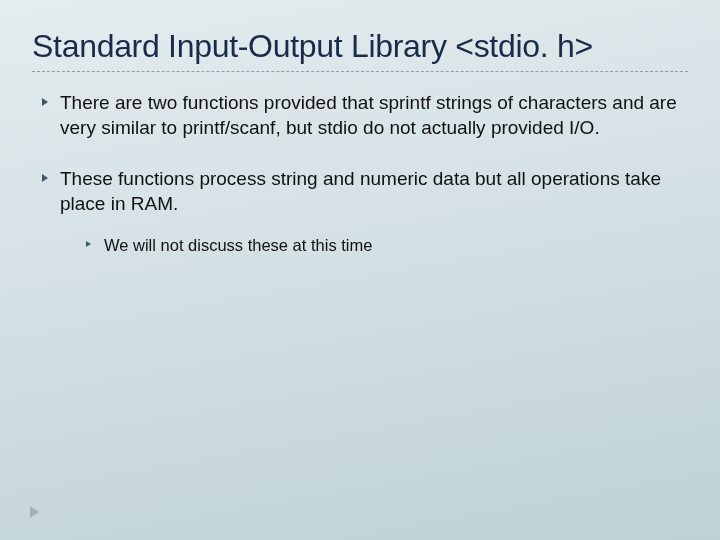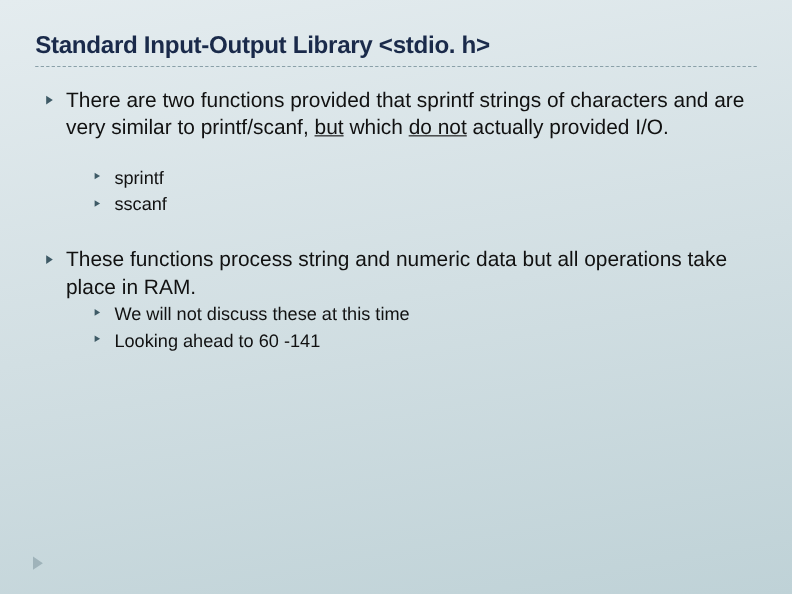--- a/index.html
+++ b/index.html
@@ -11,22 +11,22 @@
   }
   body {
     background: linear-gradient(170deg, #e4ecef 0%, #d2dfe3 50%, #bfd2d7 100%);
     font-family: Arial, Helvetica, sans-serif;
     color: #111;
     box-sizing: border-box;
     padding: 28px 32px 20px 32px;
     position: relative;
   }
   .title {
-    font-size: 22px;
-    font-weight: bold;
+    font-size: 32px;
+    font-weight: normal;
     color: #1a2a4a;
     margin: 0 0 6px 0;
     letter-spacing: -0.3px;
   }
   .title-rule {
     border: none;
     border-top: 1.5px dashed #8aa0a8;
     margin: 0 0 18px 0;
   }
   ul {
@@ -48,38 +48,38 @@
     padding-left: 26px;
     margin-top: 22px;
   }
   .lvl2 > li {
     position: relative;
     padding-left: 18px;
     font-size: 16.5px;
     line-height: 1.35;
     margin-bottom: 2px;
   }
-  .lvl2.tight { margin-top: 1px; }
+  .lvl2.tight { margin-top: 18px; }
   .bullet-marker {
     position: absolute;
     left: 0;
     top: 0.42em;
     width: 0;
     height: 0;
     border-top: 4px solid transparent;
     border-bottom: 4px solid transparent;
     border-left: 6px solid #3e5a66;
   }
   .lvl2 .bullet-marker {
     top: 0.38em;
     border-top-width: 3.5px;
     border-bottom-width: 3.5px;
     border-left-width: 5px;
   }
-  .u { text-decoration: underline; }
+  .u { }
   .footer-arrow {
     position: absolute;
     left: 30px;
     bottom: 22px;
     width: 0;
     height: 0;
     border-top: 6px solid transparent;
     border-bottom: 6px solid transparent;
     border-left: 9px solid #9fb3ba;
   }
@@ -87,43 +87,29 @@
 </head>
 <body>
 
 <h1 class="title">Standard Input-Output Library &lt;stdio. h&gt;</h1>
 <hr class="title-rule">
 
 <ul class="lvl1">
 
   <li>
     <span class="bullet-marker"></span>
-    <span><span>There are two functions provided that sprintf strings of characters and are very similar to printf/scanf, </span><span class="u">but</span><span> which </span><span class="u">do not</span><span> actually provided I/O.</span></span>
-    <ul class="lvl2">
-      <li>
-        <span class="bullet-marker"></span>
-        <span>sprintf</span>
-      </li>
-      <li>
-        <span class="bullet-marker"></span>
-        <span>sscanf</span>
-      </li>
-    </ul>
+    <span><span>There are two functions provided that sprintf strings of characters and are very similar to printf/scanf, </span><span class="u">but</span><span> stdio </span><span class="u">do not</span><span> actually provided I/O.</span></span>
   </li>
 
   <li>
     <span class="bullet-marker"></span>
     <span>These functions process string and numeric data but all operations take place in RAM.</span>
     <ul class="lvl2 tight">
       <li>
         <span class="bullet-marker"></span>
         <span>We will not discuss these at this time</span>
       </li>
-      <li>
-        <span class="bullet-marker"></span>
-        <span>Looking ahead to 60 -141</span>
-      </li>
     </ul>
   </li>
 
 </ul>
 
 <div class="footer-arrow"></div>
 
 </body></html>

